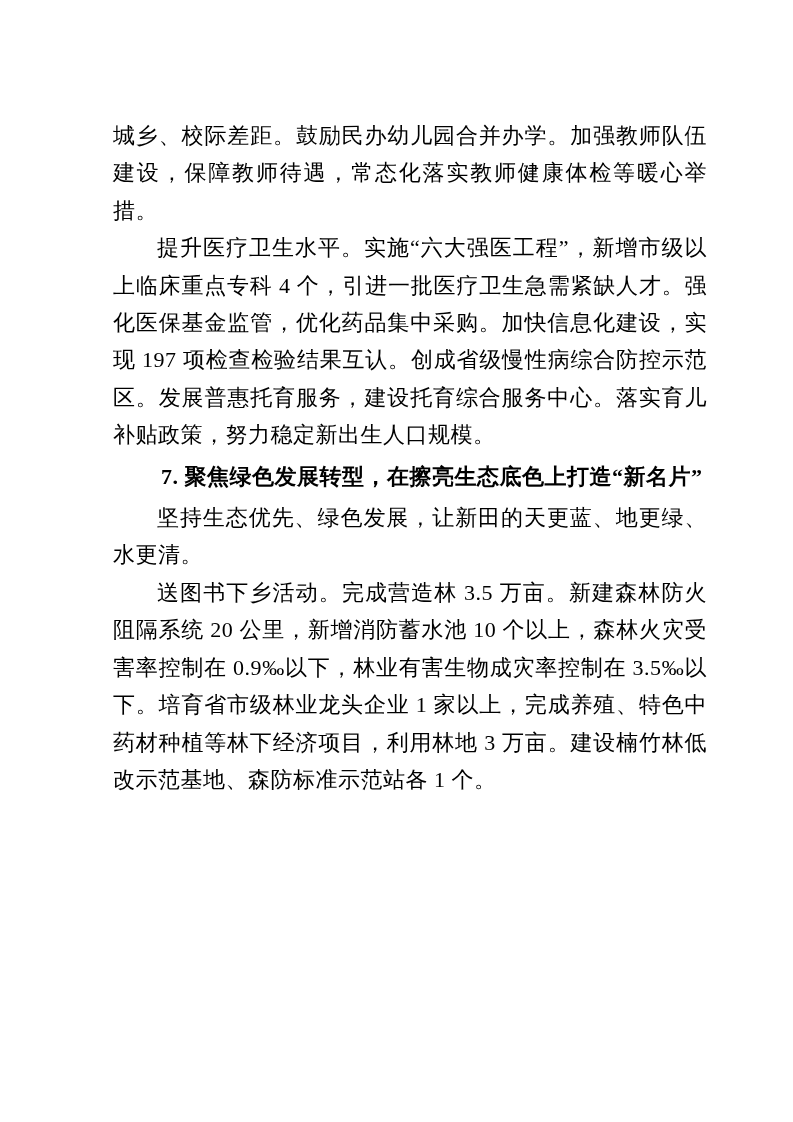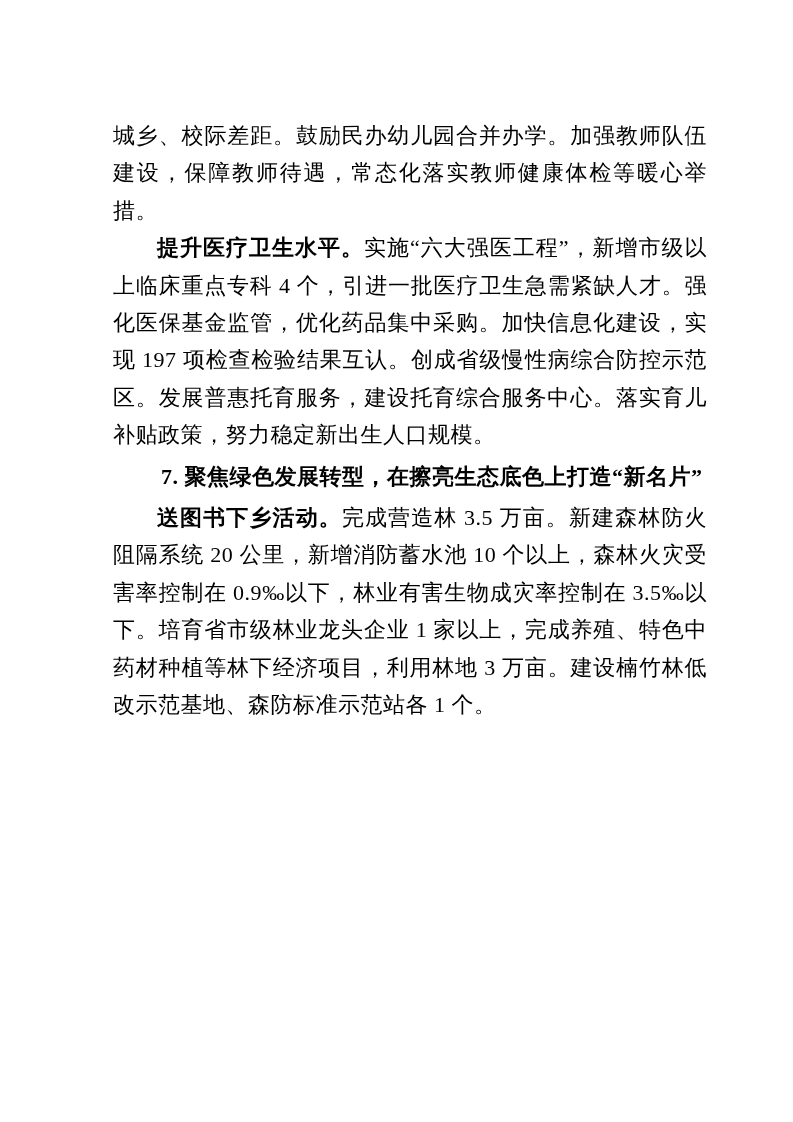--- a/index.html
+++ b/index.html
@@ -27,21 +27,21 @@
     font-size: 22px;
     line-height: 37.4px;
     text-align: justify;
     letter-spacing: 0.5px;
     word-break: break-all;
   }
   .para.indent {
     text-indent: 44px;
   }
   .lead {
-    font-weight: bold;
+    font-weight: normal;
   }
   .heading {
     margin: 4px;
     font-size: 22px;
     line-height: 37.4px;
     text-indent: 44px;
     font-weight: bold;
     text-align: justify;
     letter-spacing: 0.5px;
     word-break: break-all;
@@ -64,19 +64,20 @@
 <div class="page">
   <div class="content">
 
     <p class="para"><span>城乡、校际差距。鼓励民办幼儿园合并办学。加强教师队伍建设，保障教师待遇，常态化落实教师健康体检等暖心举措。</span></p>
 
     <p class="para indent"><span class="lead">提升医疗卫生水平。</span><span>实施“六大强医工程”，新增市级以上临床重点专科 4 个，引进一批医疗卫生急需紧缺人才。强化医保基金监管，优化药品集中采购。加快信息化建设，实现 197 项检查检验结果互认。创成省级慢性病综合防控示范区。发展普惠托育服务，建设托育综合服务中心。落实育儿补贴政策，努力稳定新出生人口规模。</span></p>
 
 
     <p class="heading">7. 聚焦绿色发展转型，在擦亮生态底色上打造“新名片”</p>
 
+    <p class="para indent"><span>坚持生态优先、绿色发展，让新田的天更蓝、地更绿、水更清。</span></p>
 
     <p class="para indent"><span class="lead">送图书下乡活动。</span><span>完成营造林 3.5 万亩。新建森林防火阻隔系统 20 公里，新增消防蓄水池 10 个以上，森林火灾受害率控制在 0.9‰以下，林业有害生物成灾率控制在 3.5‰以下。培育省市级林业龙头企业 1 家以上，完成养殖、特色中药材种植等林下经济项目，利用林地 3 万亩。建设楠竹林低改示范基地、森防标准示范站各 1 个。</span></p>
 
   </div>
 
   <div class="page-number">23</div>
 </div>
 
 </body></html>

